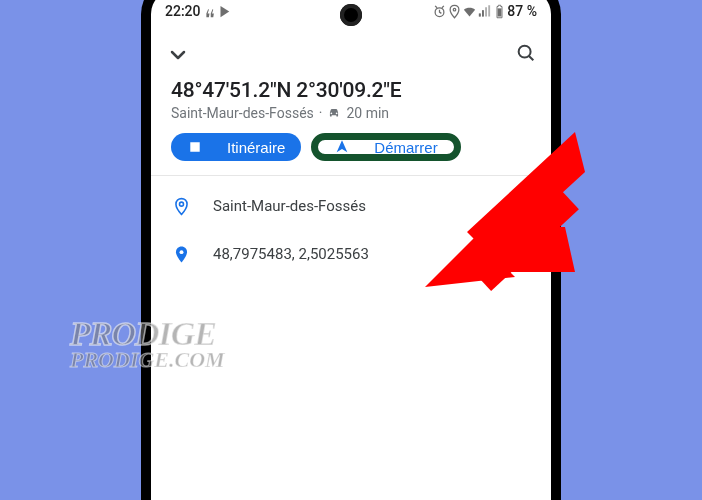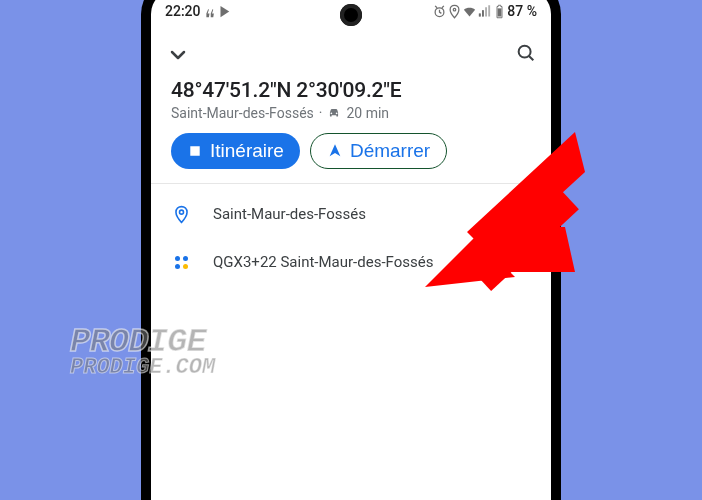--- a/index.html
+++ b/index.html
@@ -73,30 +73,30 @@
   .subline {
     font-size: 14px;
     color: #70757a;
     margin-top: 3px;
     display:flex;
     align-items:center;
     gap:5px;
   }
   .pill-row { display: flex; gap: 10px; margin-top: 12px; }
   .pill {
-    display: flex; align-items: center; gap: 7px;
-    height: 36px;
+    display: flex; align-items: center; gap: 24px;
+    height: 28px;
     padding: 0 16px;
     border-radius: 20px;
-    font-size: 19px;
+    font-size: 15px;
     font-weight: 500;
     cursor: pointer;
   }
   .pill.primary { background:#1a73e8; color:#fff; border: none; }
-  .pill.secondary { background:#fff; color:#1a73e8; border:1px solid #14532d; }
+  .pill.secondary { background:#fff; color:#1a73e8; border:7px solid #14532d; }
   .pill-ico { width:16px; height:16px; }
   .list { padding: 6px 0; }
   .list-item {
     display:flex; align-items:center;
     padding: 14px 20px;
     gap: 22px;
     font-size: 15px;
     color:#3c4043;
     cursor:pointer;
     position:relative;
@@ -119,23 +119,23 @@
   .dots-ico span:nth-child(4){ background:#fbbc04; }
   
   .red-arrow {
     position:absolute;
     pointer-events:none;
     z-index:200;
   }
   
   .watermark {
     position:absolute;
-    left: 70px; top: 327px;
+    left: 70px; top: 319px;
     z-index:300;
-    font-family: Liberation Mono, monospace;
+    font-family: Liberation Serif, serif;
     font-weight: 900;
     font-style: italic;
     color: rgba(120,120,120,0.55);
     -webkit-text-stroke: 1.5px rgba(255,255,255,0.55);
     letter-spacing: -1px;
     pointer-events:none;
     line-height: .9;
   }
   .watermark .wm-top { font-size: 34px; }
   .watermark .wm-bot { font-size: 22px; letter-spacing: 0; -webkit-text-stroke: 1px rgba(255,255,255,0.5); }
@@ -227,29 +227,26 @@
         <div class="li-icon">
           <svg viewBox="0 0 24 24" width="19" height="19" fill="none" stroke="#1a73e8" stroke-width="2">
               <path d="M12 2C8 2 5 5 5 9c0 5 7 13 7 13s7-8 7-13c0-4-3-7-7-7z"></path>
               <circle cx="12" cy="9" r="2.5"></circle>
             </svg>
         </div>
         <span>Saint-Maur-des-Fossés</span>
       </div>
       <div class="list-item">
         <div class="li-icon">
-            <div class="dots-ico">
-              <span></span>
-              <span></span>
-              <span></span>
-              <span></span>
-            </div>
-          </div>
-        <span>QGX3+22 Saint-Maur-des-Fossés</span>
-        <div class="help-ico">?</div>
+          <svg viewBox="0 0 24 24" width="19" height="19" fill="#1a73e8">
+              <path d="M12 2C8 2 5 5 5 9c0 5 7 13 7 13s7-8 7-13c0-4-3-7-7-7z"></path>
+              <circle cx="12" cy="9" r="2.5" fill="#fff"></circle>
+            </svg>
+        </div>
+        <span>48,7975483, 2,5025563</span>
       </div>
     </div>
 
   </div>
 </div>
 
 <svg class="red-arrow" style="left:405px; top:132px;" width="180" height="170" viewBox="0 0 180 170">
   <g fill="#ff0000">
     <polygon points="20,155 70,105 110,145"></polygon>
     <polygon points="62,100 170,0 180,40 120,95 160,95 170,140 102,140"></polygon>

